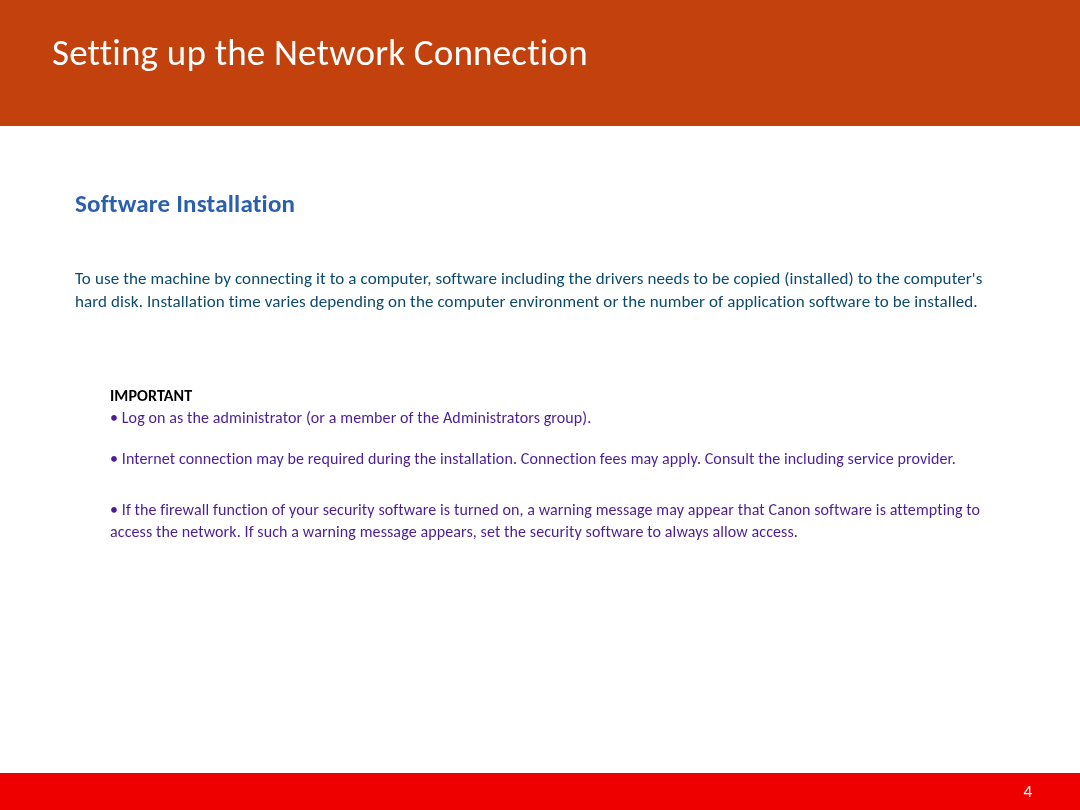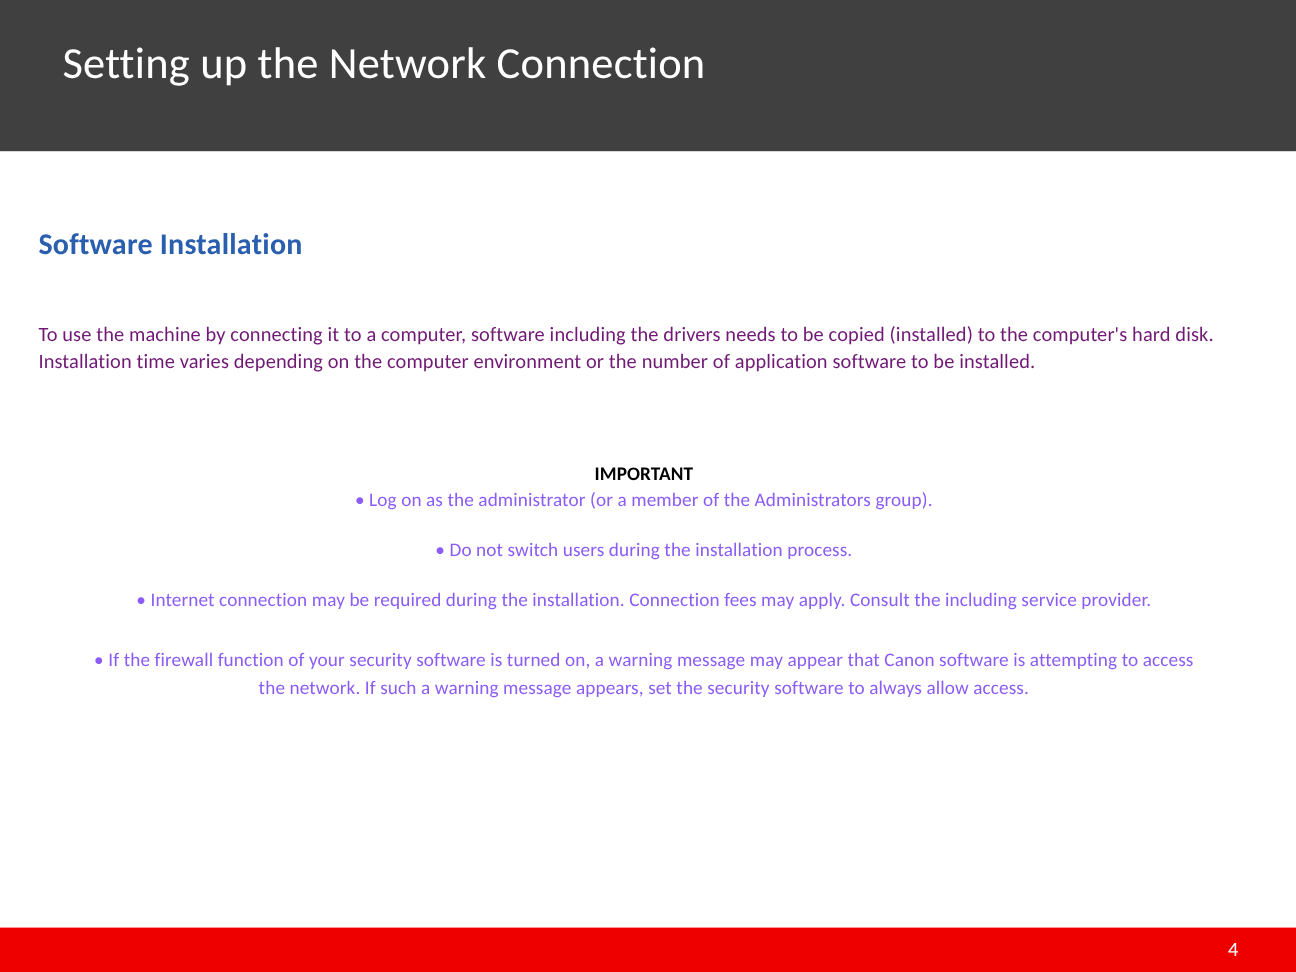--- a/index.html
+++ b/index.html
@@ -9,66 +9,65 @@
     }
     body {
       font-family: Calibri, "Segoe UI", Arial, sans-serif;
       background: #ffffff;
       width: 1080px;
       height: 810px;
       position: relative;
       overflow: hidden;
     }
     .header-bar {
-      background: #404040;
+      background: #c2410c;
       height: 126px;
       width: 100%;
       padding: 30px 0 0 52px;
     }
     .page-title {
       color: #ffffff;
       font-size: 37px;
       font-weight: 400;
       letter-spacing: 0.2px;
     }
     .content {
-      padding: 62px 64px 0 32px;
+      padding: 62px 64px 0 75px;
     }
     .section-heading {
       color: #2a5fb0;
       font-size: 25px;
       font-weight: 700;
       letter-spacing: 0.2px;
       line-height: 1.3;
     }
     .intro-paragraph {
       margin-top: 46px;
-      color: #701a75;
+      color: #0c4a6e;
       font-size: 17px;
       line-height: 1.4;
       letter-spacing: 0.1px;
     }
     .important-block {
       margin-top: 72px;
       margin-left: 35px;
       margin-right: 10px;
-      text-align: center;
     }
     .important-label {
       font-weight: 700;
       font-size: 16px;
       letter-spacing: 0.1px;
       margin-bottom: 2px;
     }
     .important-item {
       font-size: 16px;
       line-height: 1.4;
       letter-spacing: 0.1px;
       margin-bottom: 19px;
-      color: #8b5cf6;
+      color: #4c1d95;
     }
     .important-item.last-gap {
       margin-top: 28px;
       margin-bottom: 0;
     }
     .footer-bar {
       position: absolute;
       bottom: 0;
       left: 0;
       width: 100%;
@@ -91,21 +90,20 @@
   <h1 class="page-title">Setting up the Network Connection</h1>
 </div>
 
 <div class="content">
   <h2 class="section-heading">Software Installation</h2>
   <p class="intro-paragraph">To use the machine by connecting it to a computer, software including the drivers needs to be copied (installed) to the computer's hard disk. Installation time varies depending on the computer environment or the number of application software to be installed.</p>
 
   <div class="important-block">
     <div class="important-label">IMPORTANT</div>
     <div class="important-item">• Log on as the administrator (or a member of the Administrators group).</div>
-    <div class="important-item">• Do not switch users during the installation process.</div>
     <div class="important-item">• Internet connection may be required during the installation. Connection fees may apply. Consult the including service provider.</div>
     <div class="important-item last-gap">• If the firewall function of your security software is turned on, a warning message may appear that Canon software is attempting to access the network. If such a warning message appears, set the security software to always allow access.</div>
   </div>
 </div>
 
 <div class="footer-bar">
   <span class="page-number">4</span>
 </div>
 
 </body></html>

